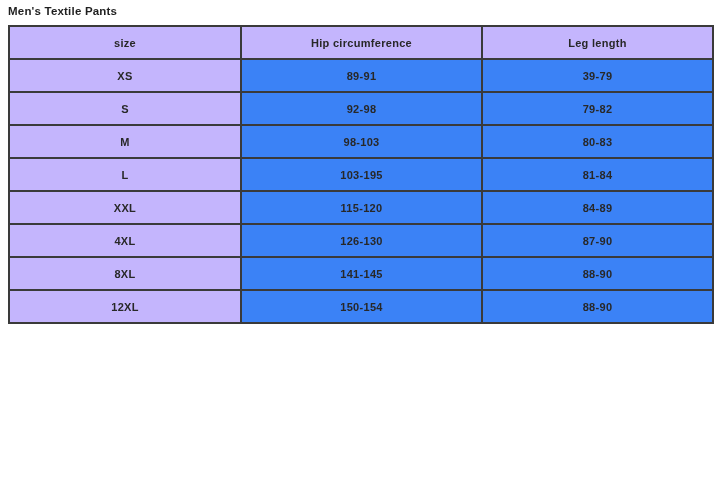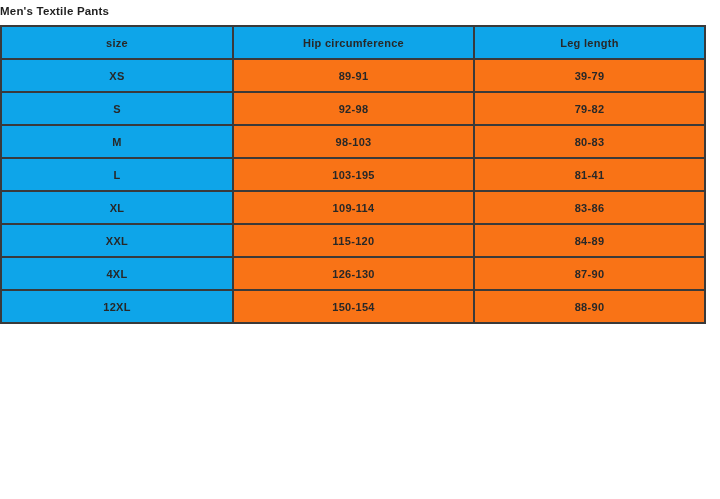--- a/index.html
+++ b/index.html
@@ -5,21 +5,21 @@
   html, body {
     margin: 0;
     padding: 0;
     background: #ffffff;
     font-family: "Liberation Sans", sans-serif;
   }
   .page {
     width: 720px;
     height: 499px;
     box-sizing: border-box;
-    padding: 4px 8px 9px 0;
+    padding: 4px 8px 9px 8px;
     background: #ffffff;
     overflow: hidden;
   }
   .title {
     font-size: 11.5px;
     font-weight: 700;
     color: #1f1f1f;
     letter-spacing: 0.2px;
     margin: 0 0 7px 0;
     line-height: 14px;
@@ -33,24 +33,24 @@
   .size-table td {
     border: 2px solid #3a3a3a;
     height: 31px;
     padding: 0;
     text-align: center;
     vertical-align: middle;
     font-size: 11px;
     font-weight: 700;
     color: #282828;
     letter-spacing: 0.3px;
-    background: #f97316;
+    background: #3b82f6;
   }
   .size-table .shaded {
-    background: #0ea5e9;
+    background: #c4b5fd;
   }
 </style>
 </head>
 <body>
 
 <div class="page">
   <h1 class="title">Men's Textile Pants</h1>
 
   <table class="size-table">
     <colgroup>
@@ -77,37 +77,37 @@
           <td>79-82</td>
         </tr>
         <tr>
           <td class="shaded">M</td>
           <td>98-103</td>
           <td>80-83</td>
         </tr>
         <tr>
           <td class="shaded">L</td>
           <td>103-195</td>
-          <td>81-41</td>
-        </tr>
-        <tr>
-          <td class="shaded">XL</td>
-          <td>109-114</td>
-          <td>83-86</td>
+          <td>81-84</td>
         </tr>
         <tr>
           <td class="shaded">XXL</td>
           <td>115-120</td>
           <td>84-89</td>
         </tr>
         <tr>
           <td class="shaded">4XL</td>
           <td>126-130</td>
           <td>87-90</td>
         </tr>
         <tr>
+          <td class="shaded">8XL</td>
+          <td>141-145</td>
+          <td>88-90</td>
+        </tr>
+        <tr>
           <td class="shaded">12XL</td>
           <td>150-154</td>
           <td>88-90</td>
         </tr>
       </tbody>
   </table>
 </div>
 
 </body></html>

